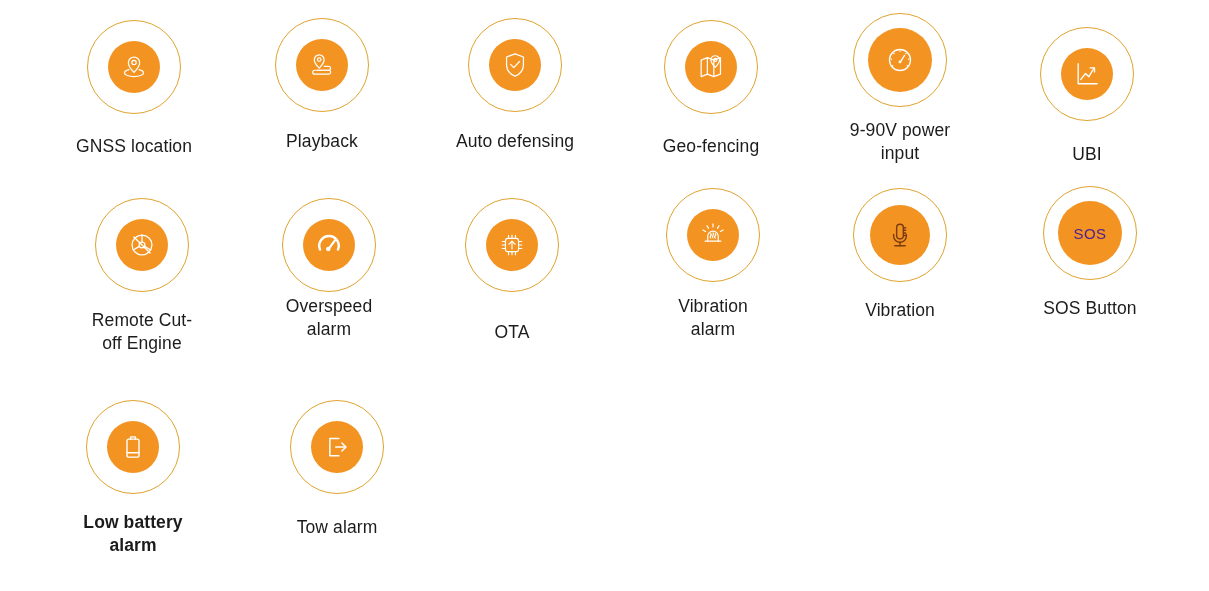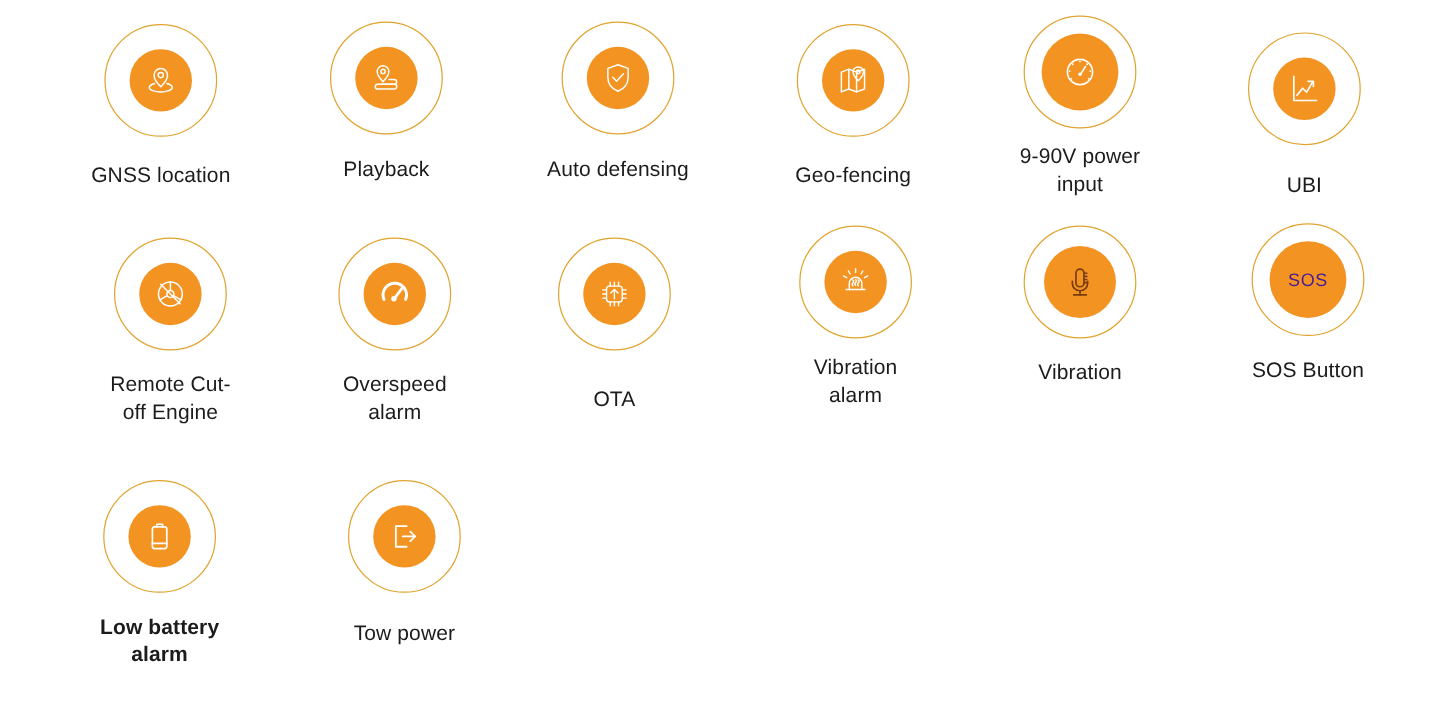--- a/index.html
+++ b/index.html
@@ -180,21 +180,21 @@
     <div class="feature-item" style="left: 329px; top: 198px;">
       <div class="icon-ring">
         <div class="icon-disc">
           <svg width="30" height="30" viewBox="0 0 32 32" fill="none" stroke="#ffffff" stroke-width="2.4" stroke-linecap="round" stroke-linejoin="round">
             <path d="M6.4 20.8A10.4 10.4 0 1 1 25.6 20.8" stroke-width="2.6"></path>
             <path d="M22.6 10.8l-6.2 8.2" stroke-width="2.4"></path>
             <circle cx="15.2" cy="20.2" r="2.4" fill="#ffffff" stroke="none"></circle>
           </svg>
         </div>
       </div>
-      <div class="feature-label" style="margin-top: 17px;">Overspeed
+      <div class="feature-label" style="margin-top: 3px;">Overspeed
 alarm</div>
     </div>
     <div class="feature-item" style="left: 512px; top: 198px;">
       <div class="icon-ring">
         <div class="icon-disc">
           <svg width="30" height="30" viewBox="0 0 32 32" fill="none" stroke="#ffffff" stroke-width="1.25" stroke-linecap="round" stroke-linejoin="round">
             <rect x="9" y="9" width="14" height="14" rx="2.6"></rect>
             <path d="M16 20.2v-8.1"></path>
             <path d="M12.8 15.2L16 11.9l3.2 3.3"></path>
             <path d="M12.3 9V5.6M16 9V5.6M19.7 9V5.6"></path>
@@ -264,15 +264,15 @@
     <div class="feature-item" style="left: 337px; top: 400px;">
       <div class="icon-ring">
         <div class="icon-disc">
           <svg width="30" height="30" viewBox="0 0 32 32" fill="none" stroke="#ffffff" stroke-width="1.6" stroke-linecap="round" stroke-linejoin="round">
             <path d="M18 6.8H8.4v18.4H18"></path>
             <path d="M14.6 16h10.4"></path>
             <path d="M21.2 11.8L25.6 16l-4.4 4.2"></path>
           </svg>
         </div>
       </div>
-      <div class="feature-label" style="margin-top: 22px;">Tow power</div>
+      <div class="feature-label" style="margin-top: 22px;">Tow alarm</div>
     </div>
   </div>
 
 </body></html>

